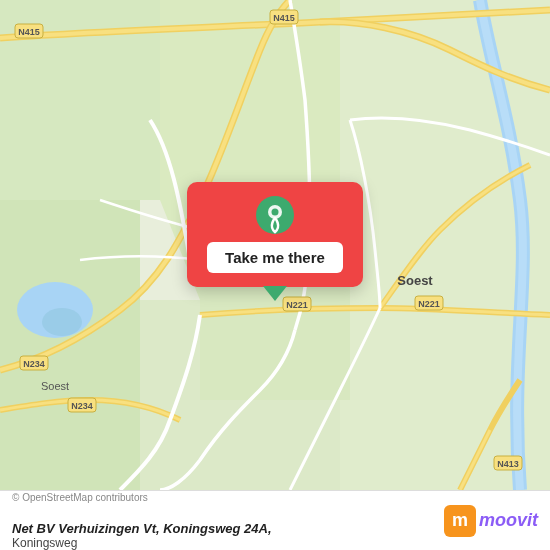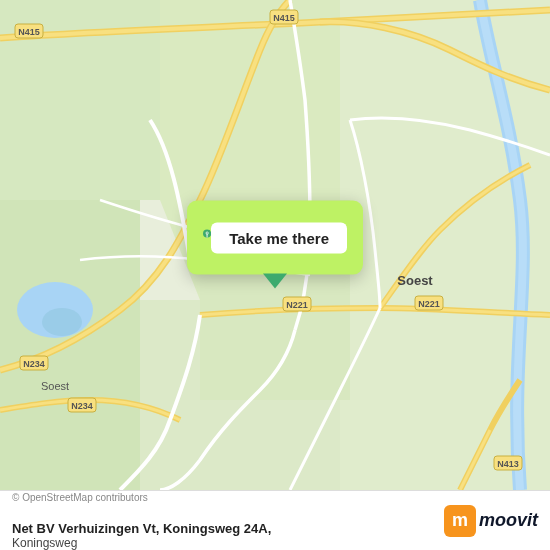--- a/index.html
+++ b/index.html
@@ -48,20 +48,21 @@
     #footer-attribution {
       font-size: 10px;
       color: #888;
       margin-bottom: 18px;
     }
 
     #footer-address {
       font-size: 13px;
       font-weight: 600;
       color: #222;
+      font-style: italic;
     }
 
     #footer-country {
       font-size: 12px;
       color: #444;
     }
 
     
     #moovit-logo {
       display: flex;
@@ -78,35 +79,35 @@
       height: 32px;
       border-radius: 6px;
       display: flex;
       align-items: center;
       justify-content: center;
     }
 
     .moovit-text {
       font-size: 18px;
       font-weight: 700;
-      color: #0f172a;
+      color: #8b5cf6;
       font-style: italic;
     }
 
     
     #popup-card {
       position: absolute;
       left: 50%;
       top: 50%;
       transform: translate(-50%, -60%);
       width: 176px;
-      background: #bef264;
+      background: #ef4444;
       border-radius: 10px;
       display: flex;
-      flex-direction: row;
+      flex-direction: column;
       align-items: center;
       padding: 14px 16px 14px 16px;
       box-shadow: 0 4px 16px rgba(0,0,0,0.22);
       z-index: 10;
     }
 
     #popup-card::after {
       content: '';
       position: absolute;
       bottom: -14px;

